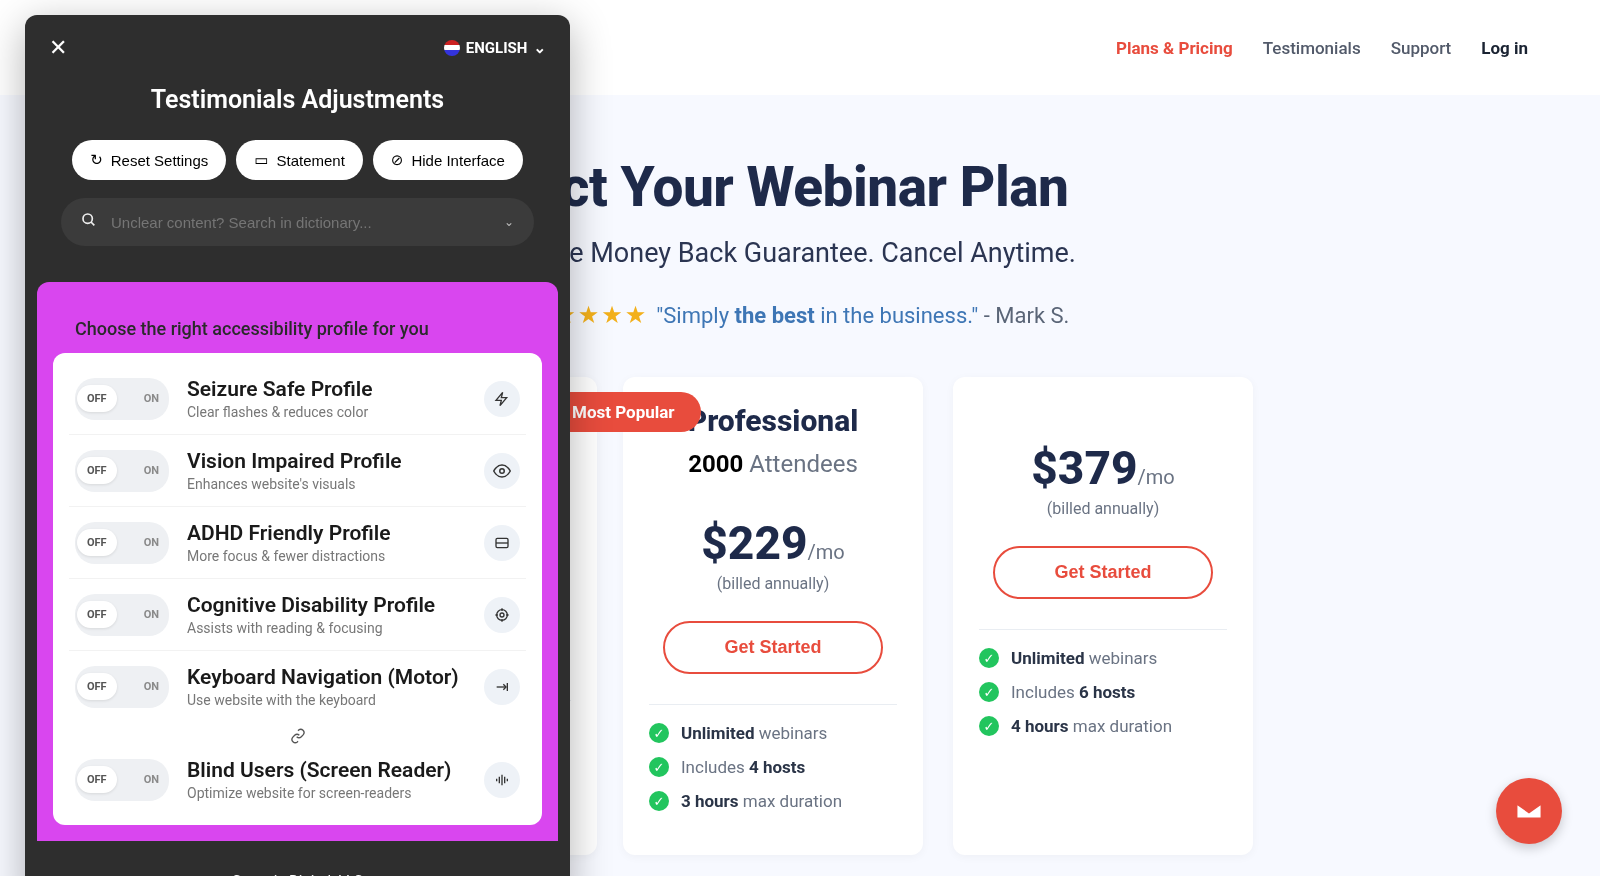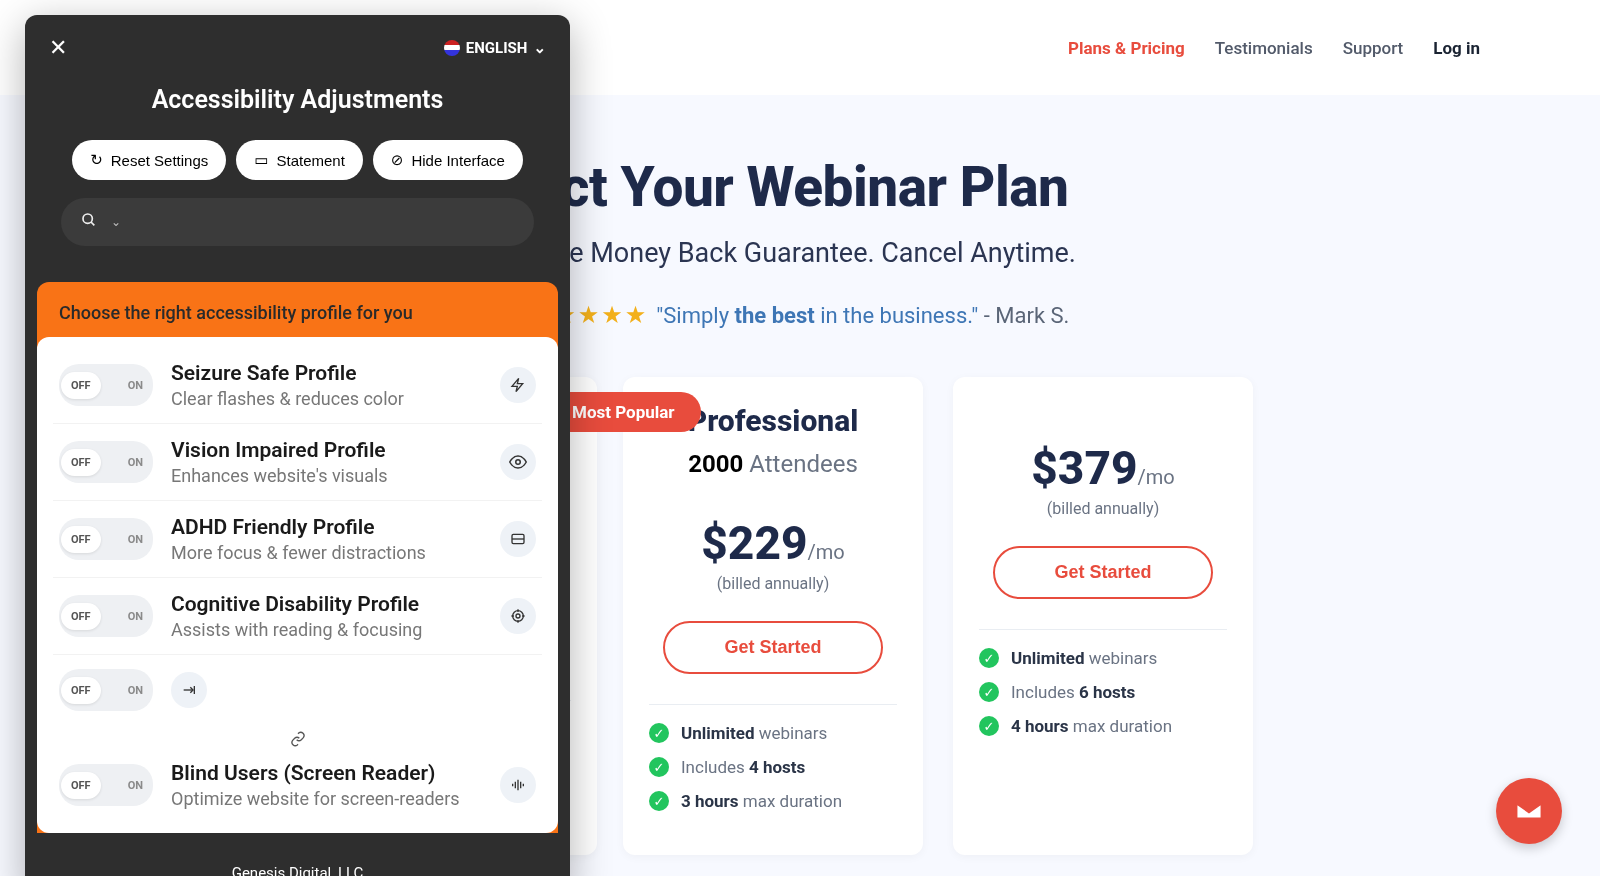--- a/index.html
+++ b/index.html
@@ -1,19 +1,19 @@
 <!DOCTYPE html>
 <html><head>
 <meta charset="utf-8">
 <style>
 * { margin: 0; padding: 0; box-sizing: border-box; }
 body { font-family: -apple-system, BlinkMacSystemFont, "Segoe UI", Roboto, sans-serif; background: #fff; width: 1600px; height: 876px; overflow: hidden; position: relative; }
 
 
-.topnav { position: absolute; top: 0; right: 0; height: 95px; display: flex; align-items: center; gap: 30px; padding-right: 120px; margin-left: 28px; }
+.topnav { position: absolute; top: 0; right: 0; height: 95px; display: flex; align-items: center; gap: 30px; padding-right: 72px; margin-left: 28px; }
 .topnav a { text-decoration: none; font-size: 17px; font-weight: 500; color: #525a6a; }
 .topnav a.active { color: #e84c3d; font-weight: 700; }
 .topnav a.login { color: #1a2332; font-weight: 700; }
 
 
 .main { position: absolute; top: 95px; left: 0; right: 0; bottom: 0; background: #f7f9ff; padding-top: 60px; }
 .hero { text-align: center; }
 .hero h1 { font-size: 55px; font-weight: 800; color: #1e2a4a; letter-spacing: -0.5px; }
 .hero .sub { font-size: 27px; color: #2b3552; margin-top: 18px; }
 .hero .quote { margin-top: 32px; font-size: 22px; color: #4b5870; display: flex; align-items: center; justify-content: center; gap: 10px; }
@@ -52,31 +52,31 @@
 .a11y-lang { display: flex; align-items: center; gap: 6px; color: #fff; font-weight: 700; font-size: 15px; cursor: pointer; }
 .flag { width: 16px; height: 16px; border-radius: 50%; background: linear-gradient(to bottom, #c22 0%, #c22 30%, #fff 30%, #fff 60%, #33d 60%); display: inline-block; }
 .a11y-title { color: #fff; text-align: center; font-size: 25px; font-weight: 600; margin-top: 24px; }
 .a11y-buttons { display: flex; gap: 10px; justify-content: center; margin-top: 26px; }
 .a11y-btn { background: #fff; border: none; border-radius: 24px; padding: 11px 18px; font-size: 15px; font-weight: 500; display: flex; align-items: center; gap: 8px; cursor: pointer; }
 .a11y-search { margin: 18px 12px 0; background: #3b3b3b; border-radius: 28px; padding: 14px 20px; display: flex; align-items: center; gap: 14px; }
 .a11y-search input { background: none; border: none; color: #cfcfcf; font-size: 15px; flex: 1; outline: none; }
 .a11y-search .chev { color: #bbb; font-size: 12px; }
 .a11y-search .mag { color: #eee; }
 
-.profiles-wrap { background: #f97316; margin: 18px 12px 16px; border-radius: 12px 12px 0 0; padding: 0; }
+.profiles-wrap { background: #d946ef; margin: 18px 12px 16px; border-radius: 12px 12px 0 0; padding: 16px; }
 .profiles-title { font-size: 18px; color: #2a2a2a; padding: 20px 22px 14px; font-weight: 500; }
 .profiles { background: #fff; border-radius: 12px; padding: 10px 16px; }
 .profile-row { display: flex; align-items: center; gap: 18px; padding: 14px 6px; }
 .profile-row + .profile-row { border-top: 1px solid #f2f2f2; }
 .toggle { width: 94px; height: 42px; border-radius: 20px; background: #eef0f3; display: flex; align-items: center; justify-content: space-between; padding: 0 2px; flex-shrink: 0; cursor: pointer; }
 .toggle .knob { background: #fff; border-radius: 16px; padding: 7px 10px; font-size: 11px; font-weight: 700; color: #555; box-shadow: 0 1px 3px rgba(0,0,0,0.1); }
 .toggle .lab { font-size: 11px; font-weight: 700; color: #8a8a8a; padding: 0 8px; }
 .profile-text { flex: 1; }
 .profile-text .name { font-size: 21px; color: #1a1a1a; font-weight: 600; }
-.profile-text .desc { font-size: 18px; color: #777; margin-top: 3px; }
+.profile-text .desc { font-size: 14px; color: #777; margin-top: 3px; }
 .profile-icon { width: 36px; height: 36px; border-radius: 50%; background: #eef2f7; display: flex; align-items: center; justify-content: center; color: #333; flex-shrink: 0; font-size: 16px; }
 .link-icon { display: flex; justify-content: center; padding: 6px 0 0; color: #555; }
 
 .a11y-footer { background: #2e2e2e; color: #fff; text-align: center; padding: 13px; font-size: 15px; margin-top: 18px; border-radius: 0 0 2px 2px; }
 
 
 .fab { position: absolute; right: 38px; bottom: 32px; width: 66px; height: 66px; border-radius: 50%; background: #e84c3d; display: flex; align-items: center; justify-content: center; cursor: pointer; box-shadow: 0 4px 12px rgba(0,0,0,0.2); }
 .fab svg { fill: #fff; }
 </style>
 </head>
@@ -189,21 +189,21 @@
     <div class="a11y-top">
       <button class="a11y-close">
         <span>✕</span>
       </button>
       <div class="a11y-lang">
         <span class="flag"></span>
         <span>ENGLISH</span>
         <span>⌄</span>
       </div>
     </div>
-    <div class="a11y-title">Accessibility Adjustments</div>
+    <div class="a11y-title">Testimonials Adjustments</div>
     <div class="a11y-buttons">
       <button class="a11y-btn">
         <span>↻</span>
         <span>Reset Settings</span>
       </button>
       <button class="a11y-btn">
         <span>▭</span>
         <span>Statement</span>
       </button>
       <button class="a11y-btn">
@@ -211,20 +211,21 @@
         <span>Hide Interface</span>
       </button>
     </div>
     <div class="a11y-search">
       <span class="mag">
         <svg width="16" height="16" viewBox="0 0 24 24" fill="none" stroke="currentColor" stroke-width="2.5">
             <circle cx="10" cy="10" r="7"></circle>
             <line x1="20" y1="20" x2="15" y2="15"></line>
           </svg>
       </span>
+      <input type="text" placeholder="Unclear content? Search in dictionary..." style="">
       <span class="chev">⌄</span>
     </div>
   </div>
 
   <div class="profiles-wrap">
     <div class="profiles-title">Choose the right accessibility profile for you</div>
     <div class="profiles">
 
       <div class="profile-row">
         <div class="toggle">
@@ -295,20 +296,24 @@
               <line x1="18" y1="12" x2="22" y2="12"></line>
             </svg>
         </div>
       </div>
 
       <div class="profile-row">
         <div class="toggle">
           <span class="knob">OFF</span>
           <span class="lab">ON</span>
         </div>
+        <div class="profile-text">
+          <div class="name">Keyboard Navigation (Motor)</div>
+          <div class="desc">Use website with the keyboard</div>
+        </div>
         <div class="profile-icon">
           <svg width="16" height="16" viewBox="0 0 24 24" fill="none" stroke="currentColor" stroke-width="2">
               <line x1="4" y1="12" x2="18" y2="12"></line>
               <polyline points="14 8 18 12 14 16"></polyline>
               <line x1="20" y1="6" x2="20" y2="18"></line>
             </svg>
         </div>
       </div>
       <div class="link-icon">
         <svg width="16" height="16" viewBox="0 0 24 24" fill="none" stroke="currentColor" stroke-width="2">

